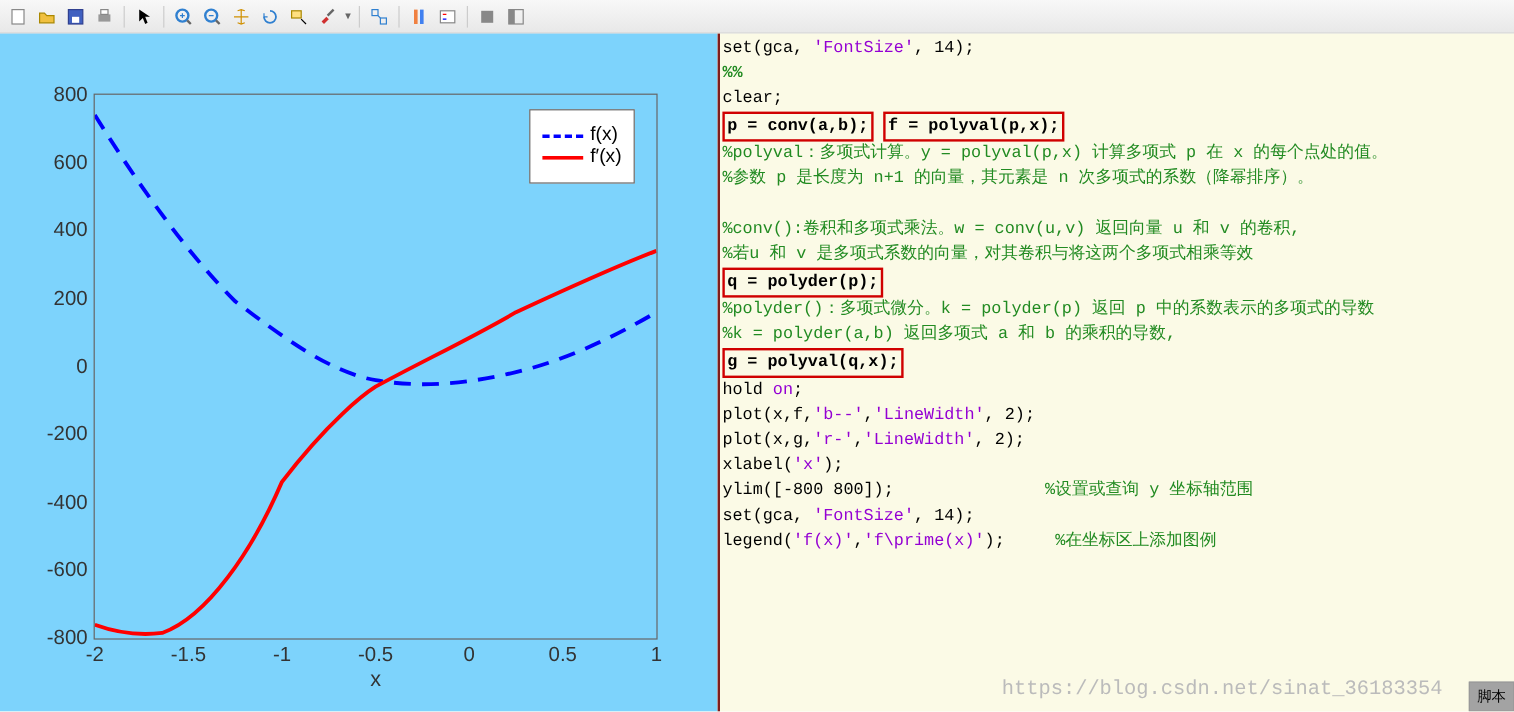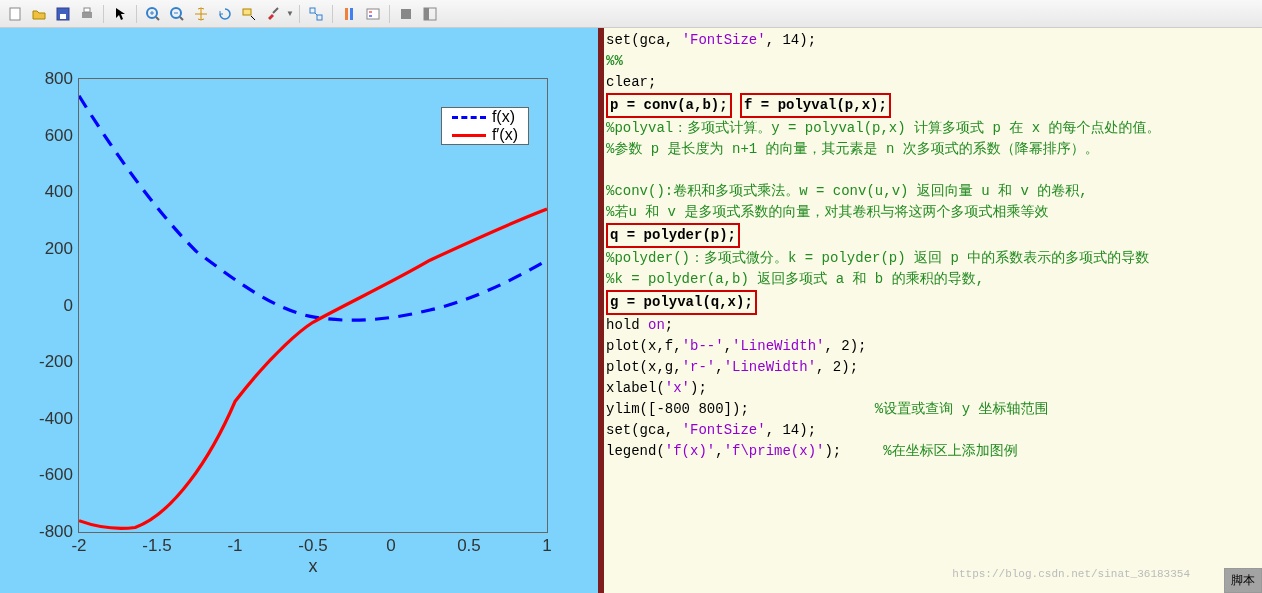--- a/index.html
+++ b/index.html
@@ -7,35 +7,35 @@
     .toolbar { height: 28px; background: linear-gradient(#f8f8f8, #e8e8e8); border-bottom: 1px solid #ccc; display: flex; align-items: center; padding: 0 4px; gap: 2px; }
     .tb-btn { width: 22px; height: 22px; display: flex; align-items: center; justify-content: center; cursor: pointer; border-radius: 2px; }
     .tb-sep { width: 1px; height: 18px; background: #ccc; margin: 0 3px; }
     .main-area { display: flex; height: calc(100% - 28px); }
     .figure-panel { width: 598px; height: 100%; background: #7dd3fc; position: relative; }
     .chart-container { position: absolute; left: 20px; top: 40px; right: 10px; bottom: 20px; }
     .axes-box { position: absolute; left: 58px; top: 10px; right: 40px; bottom: 40px; border: 1px solid #666; }
     .y-tick { position: absolute; right: 100%; padding-right: 6px; font-size: 17px; color: #333; transform: translateY(-50%); }
     .x-tick { position: absolute; top: 100%; padding-top: 4px; font-size: 17px; color: #333; transform: translateX(-50%); }
     .x-label { position: absolute; left: 50%; top: calc(100% + 24px); transform: translateX(-50%); font-size: 18px; color: #333; }
-    .legend-box { position: absolute; top: 28px; right: 18px; border: 1px solid #666; background: #fff; padding: 0 10px; font-size: 16px; }
+    .legend-box { position: absolute; top: 12px; right: 18px; border: 1px solid #666; background: #fff; padding: 12px 10px; font-size: 16px; }
     .legend-row { display: flex; align-items: center; gap: 6px; }
     .legend-line { width: 34px; height: 3px; }
     .legend-line.blue-dash { border-top: 3px dashed #0000ff; height: 0; }
     .legend-line.red-solid { background: #ff0000; }
     svg.plot-svg { position: absolute; inset: 0; width: 100%; height: 100%; }
-    .code-panel { flex: 1; height: 100%; background: #fbfae6; border-left: 6px solid #7f1d1d; position: relative; overflow-y: auto; font-family: 'SimSun', 'Courier New', monospace; font-size: 14px; line-height: 21px; padding: 2px; }
+    .code-panel { flex: 1; height: 100%; background: #fbfae6; border-left: 2px solid #7f1d1d; position: relative; overflow-y: auto; font-family: 'SimSun', 'Courier New', monospace; font-size: 14px; line-height: 21px; padding: 2px; }
     .code-line { white-space: pre; }
     .code-str { color: #9400d3; }
     .code-comment { color: #228b22; }
     .code-section { color: #228b22; font-weight: bold; }
     .code-normal { color: #000; }
     .highlight-box { border: 2px solid #d00000; padding: 0 2px; display: inline-block; font-weight: bold; }
     .status-bottom { position: absolute; bottom: 0; right: 0; background: #a3a3a3; border: 1px solid #999; padding: 1px 6px; font-size: 12px; font-family: Liberation Serif, serif; }
-    .watermark { position: absolute; bottom: 8px; right: 72px; color: #bbb; font-size: 11px; pointer-events: none; }
+    .watermark { position: absolute; bottom: 8px; right: 60px; color: #bbb; font-size: 17px; pointer-events: none; }
   </style>
 </head>
 <body>
 
 <div class="toolbar">
   <div class="tb-btn">
       <svg width="16" height="16">
         <rect x="3" y="2" width="10" height="12" fill="#fff" stroke="#888"></rect>
       </svg>
     </div>

